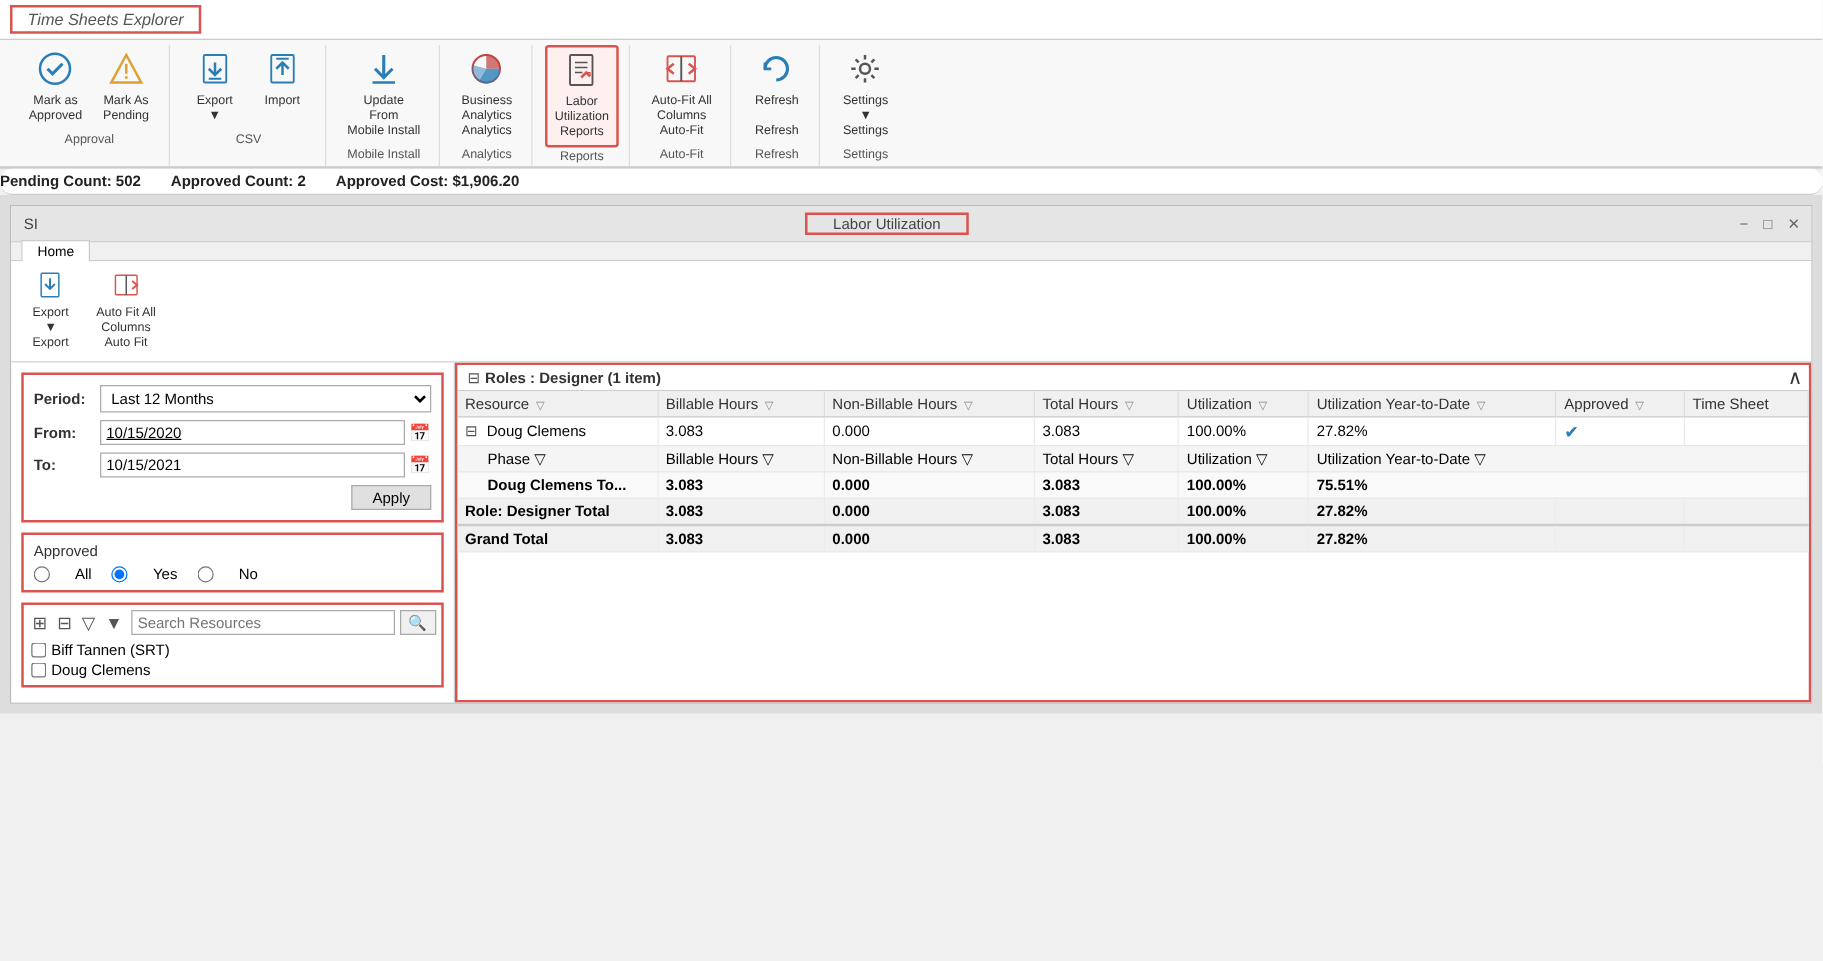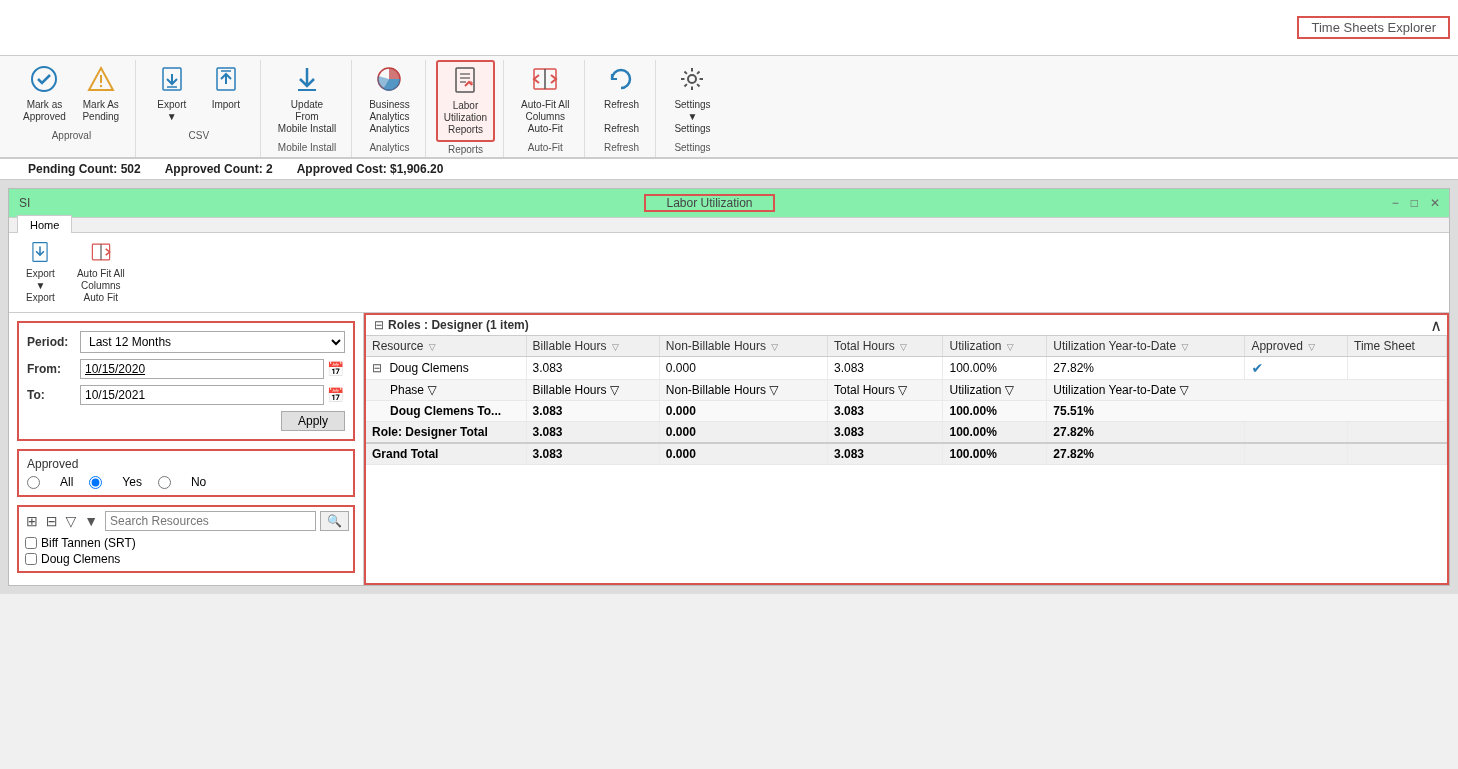--- a/index.html
+++ b/index.html
@@ -4,23 +4,24 @@
   <style>
     * { box-sizing: border-box; margin: 0; padding: 0; font-family: 'Segoe UI', Arial, sans-serif; font-size: 12px; }
     body { background: #f0f0f0; overflow: hidden; }
 
     
     .title-bar {
       background: #fff;
       border-bottom: 1px solid #ccc;
       display: flex;
       align-items: center;
-      justify-content: flex-end;
-      padding: 16px 8px;
+      justify-content: flex-start;
+      padding: 4px 8px;
       position: relative;
+      font-style: italic;
     }
     .title-bar-title {
       border: 2px solid #d9534f;
       padding: 2px 12px;
       color: #555;
       font-size: 13px;
     }
 
     
     .ribbon {
@@ -74,38 +75,39 @@
       font-size: 10px;
       color: #555;
       margin-top: 2px;
       padding-bottom: 2px;
     }
 
     
     .status-bar {
       background: #fff;
       border-bottom: 1px solid #ccc;
-      padding: 3px 28px;
+      padding: 3px 0;
       font-size: 12px;
       font-weight: bold;
       color: #222;
       display: flex;
       gap: 24px;
+      border-radius: 10px;
     }
 
     
     .sub-window {
       background: #fff;
       border: 1px solid #bbb;
       margin: 4px;
       display: flex;
       flex-direction: column;
     }
     .sub-window-titlebar {
-      background: #86efac;
+      background: #e5e5e5;
       border-bottom: 1px solid #ccc;
       display: flex;
       align-items: center;
       justify-content: space-between;
       padding: 14px 6px;
       height: 24px;
     }
     .sub-window-title {
       border: 2px solid #d9534f;
       padding: 0 20px;

